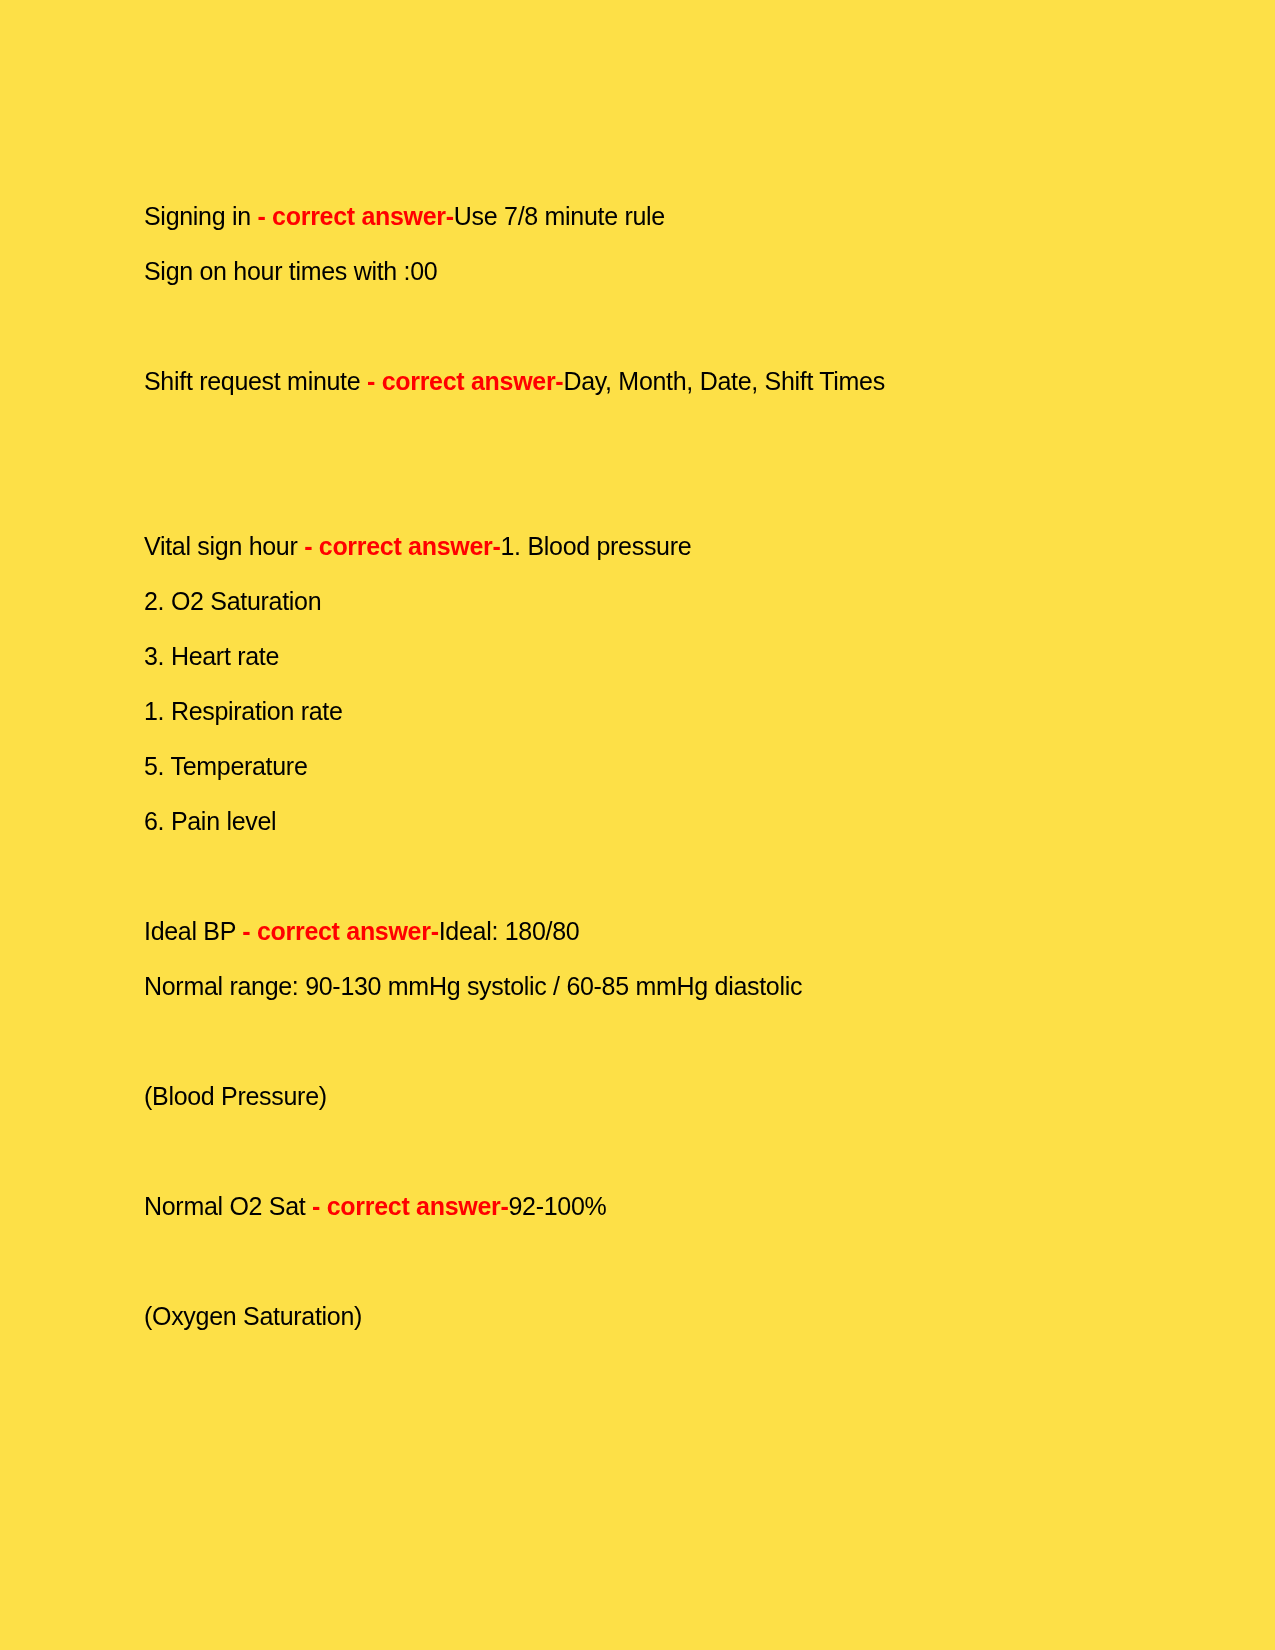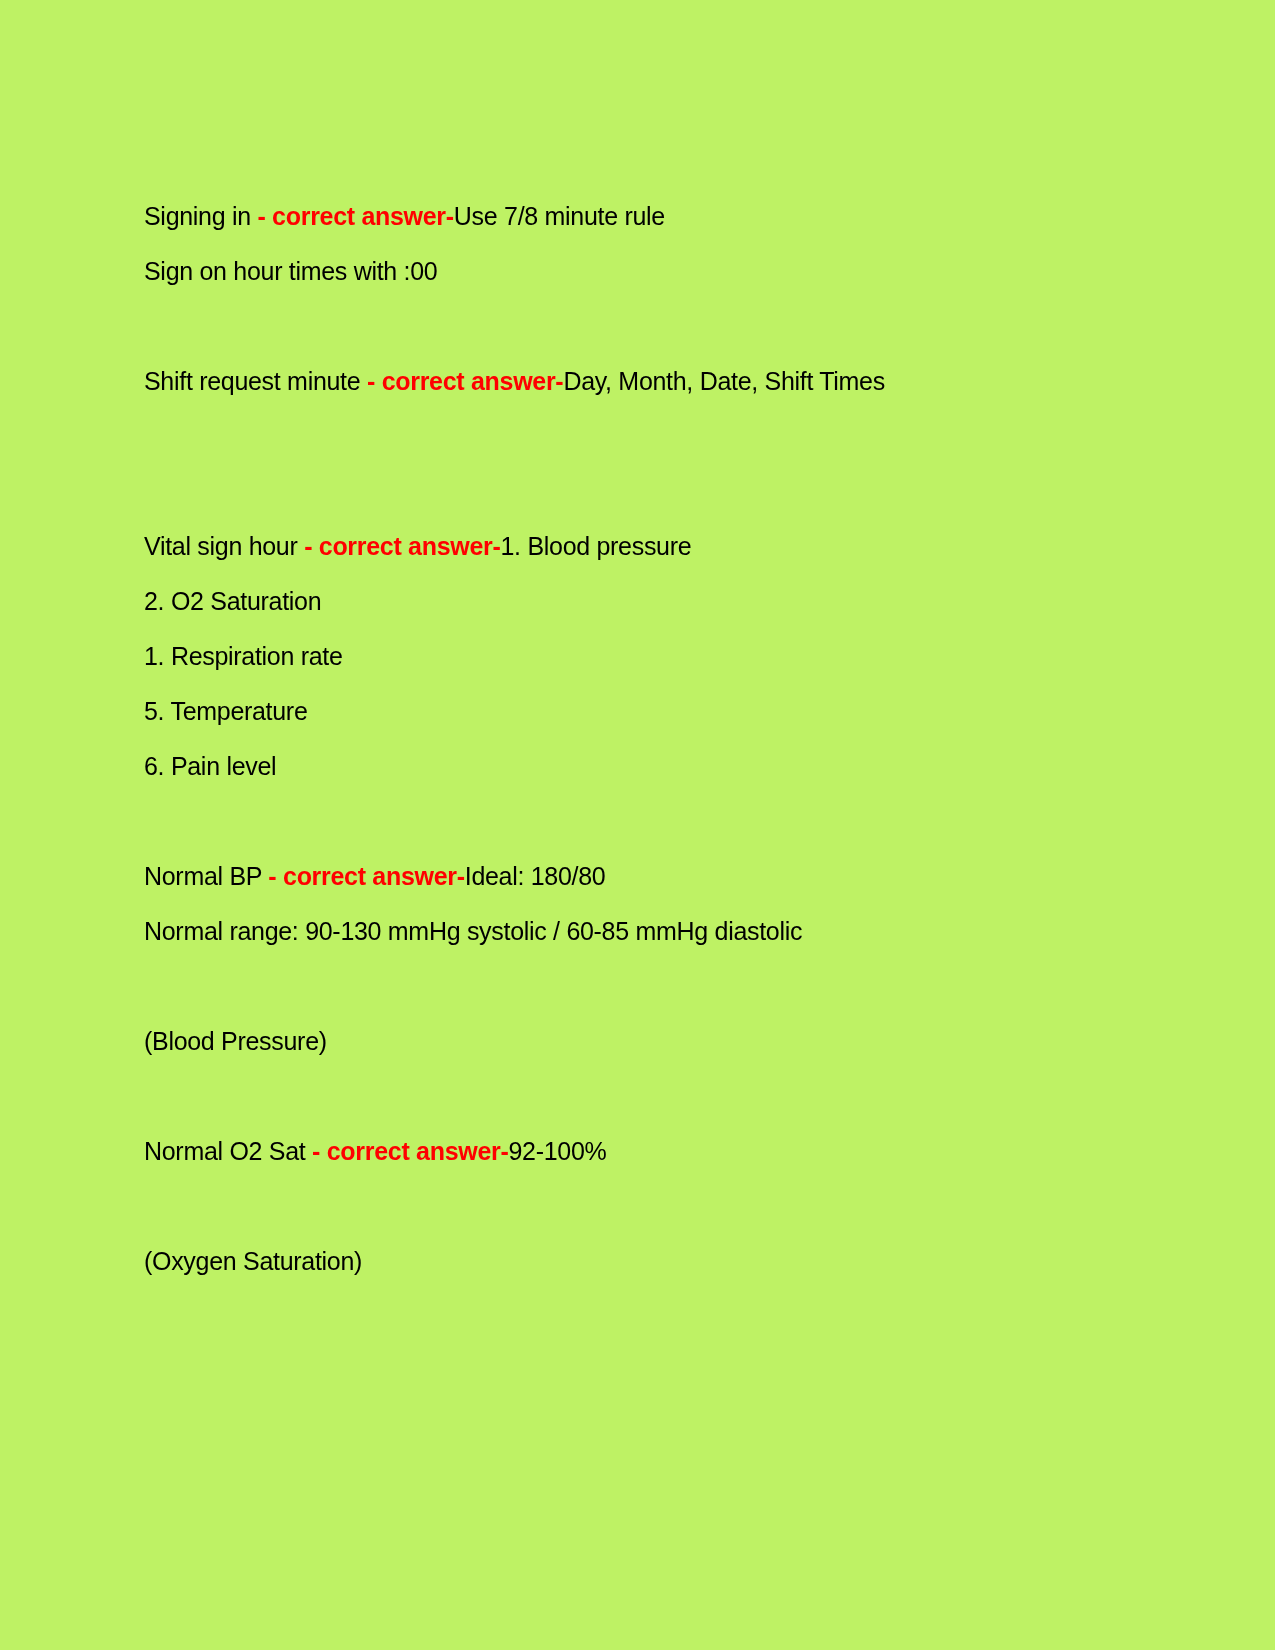--- a/index.html
+++ b/index.html
@@ -4,21 +4,21 @@
 <style>
   html, body {
     margin: 0;
     padding: 0;
     background: #ffffff;
   }
   .page {
     position: relative;
     width: 1275px;
     height: 1650px;
-    background: #bef264;
+    background: #fde047;
     overflow: hidden;
     font-family: "Liberation Sans", sans-serif;
   }
   .content {
     padding: 189px 140px 0 144px;
   }
   p.line {
     margin: 0;
     height: 55px;
     line-height: 55px;
@@ -49,30 +49,31 @@
 
     <p class="line"></p>
 
 
     <p class="line"></p>
 
     <p class="line"><span>Vital sign hour </span><span class="answer-marker">- correct answer-</span><span>1. Blood pressure</span></p>
 
     <p class="line"><span>2. O2 Saturation</span></p>
 
+    <p class="line"><span>3. Heart rate</span></p>
 
     <p class="line"><span>1. Respiration rate</span></p>
 
     <p class="line"><span>5. Temperature</span></p>
 
     <p class="line"><span>6. Pain level</span></p>
 
     <p class="line"></p>
 
-    <p class="line"><span>Normal BP </span><span class="answer-marker">- correct answer-</span><span>Ideal: 180/80</span></p>
+    <p class="line"><span>Ideal BP </span><span class="answer-marker">- correct answer-</span><span>Ideal: 180/80</span></p>
 
     <p class="line"><span>Normal range: 90-130 mmHg systolic / 60-85 mmHg diastolic</span></p>
 
     <p class="line"></p>
 
     <p class="line"><span>(Blood Pressure)</span></p>
 
     <p class="line"></p>
 
     <p class="line"><span>Normal O2 Sat </span><span class="answer-marker">- correct answer-</span><span>92-100%</span></p>

